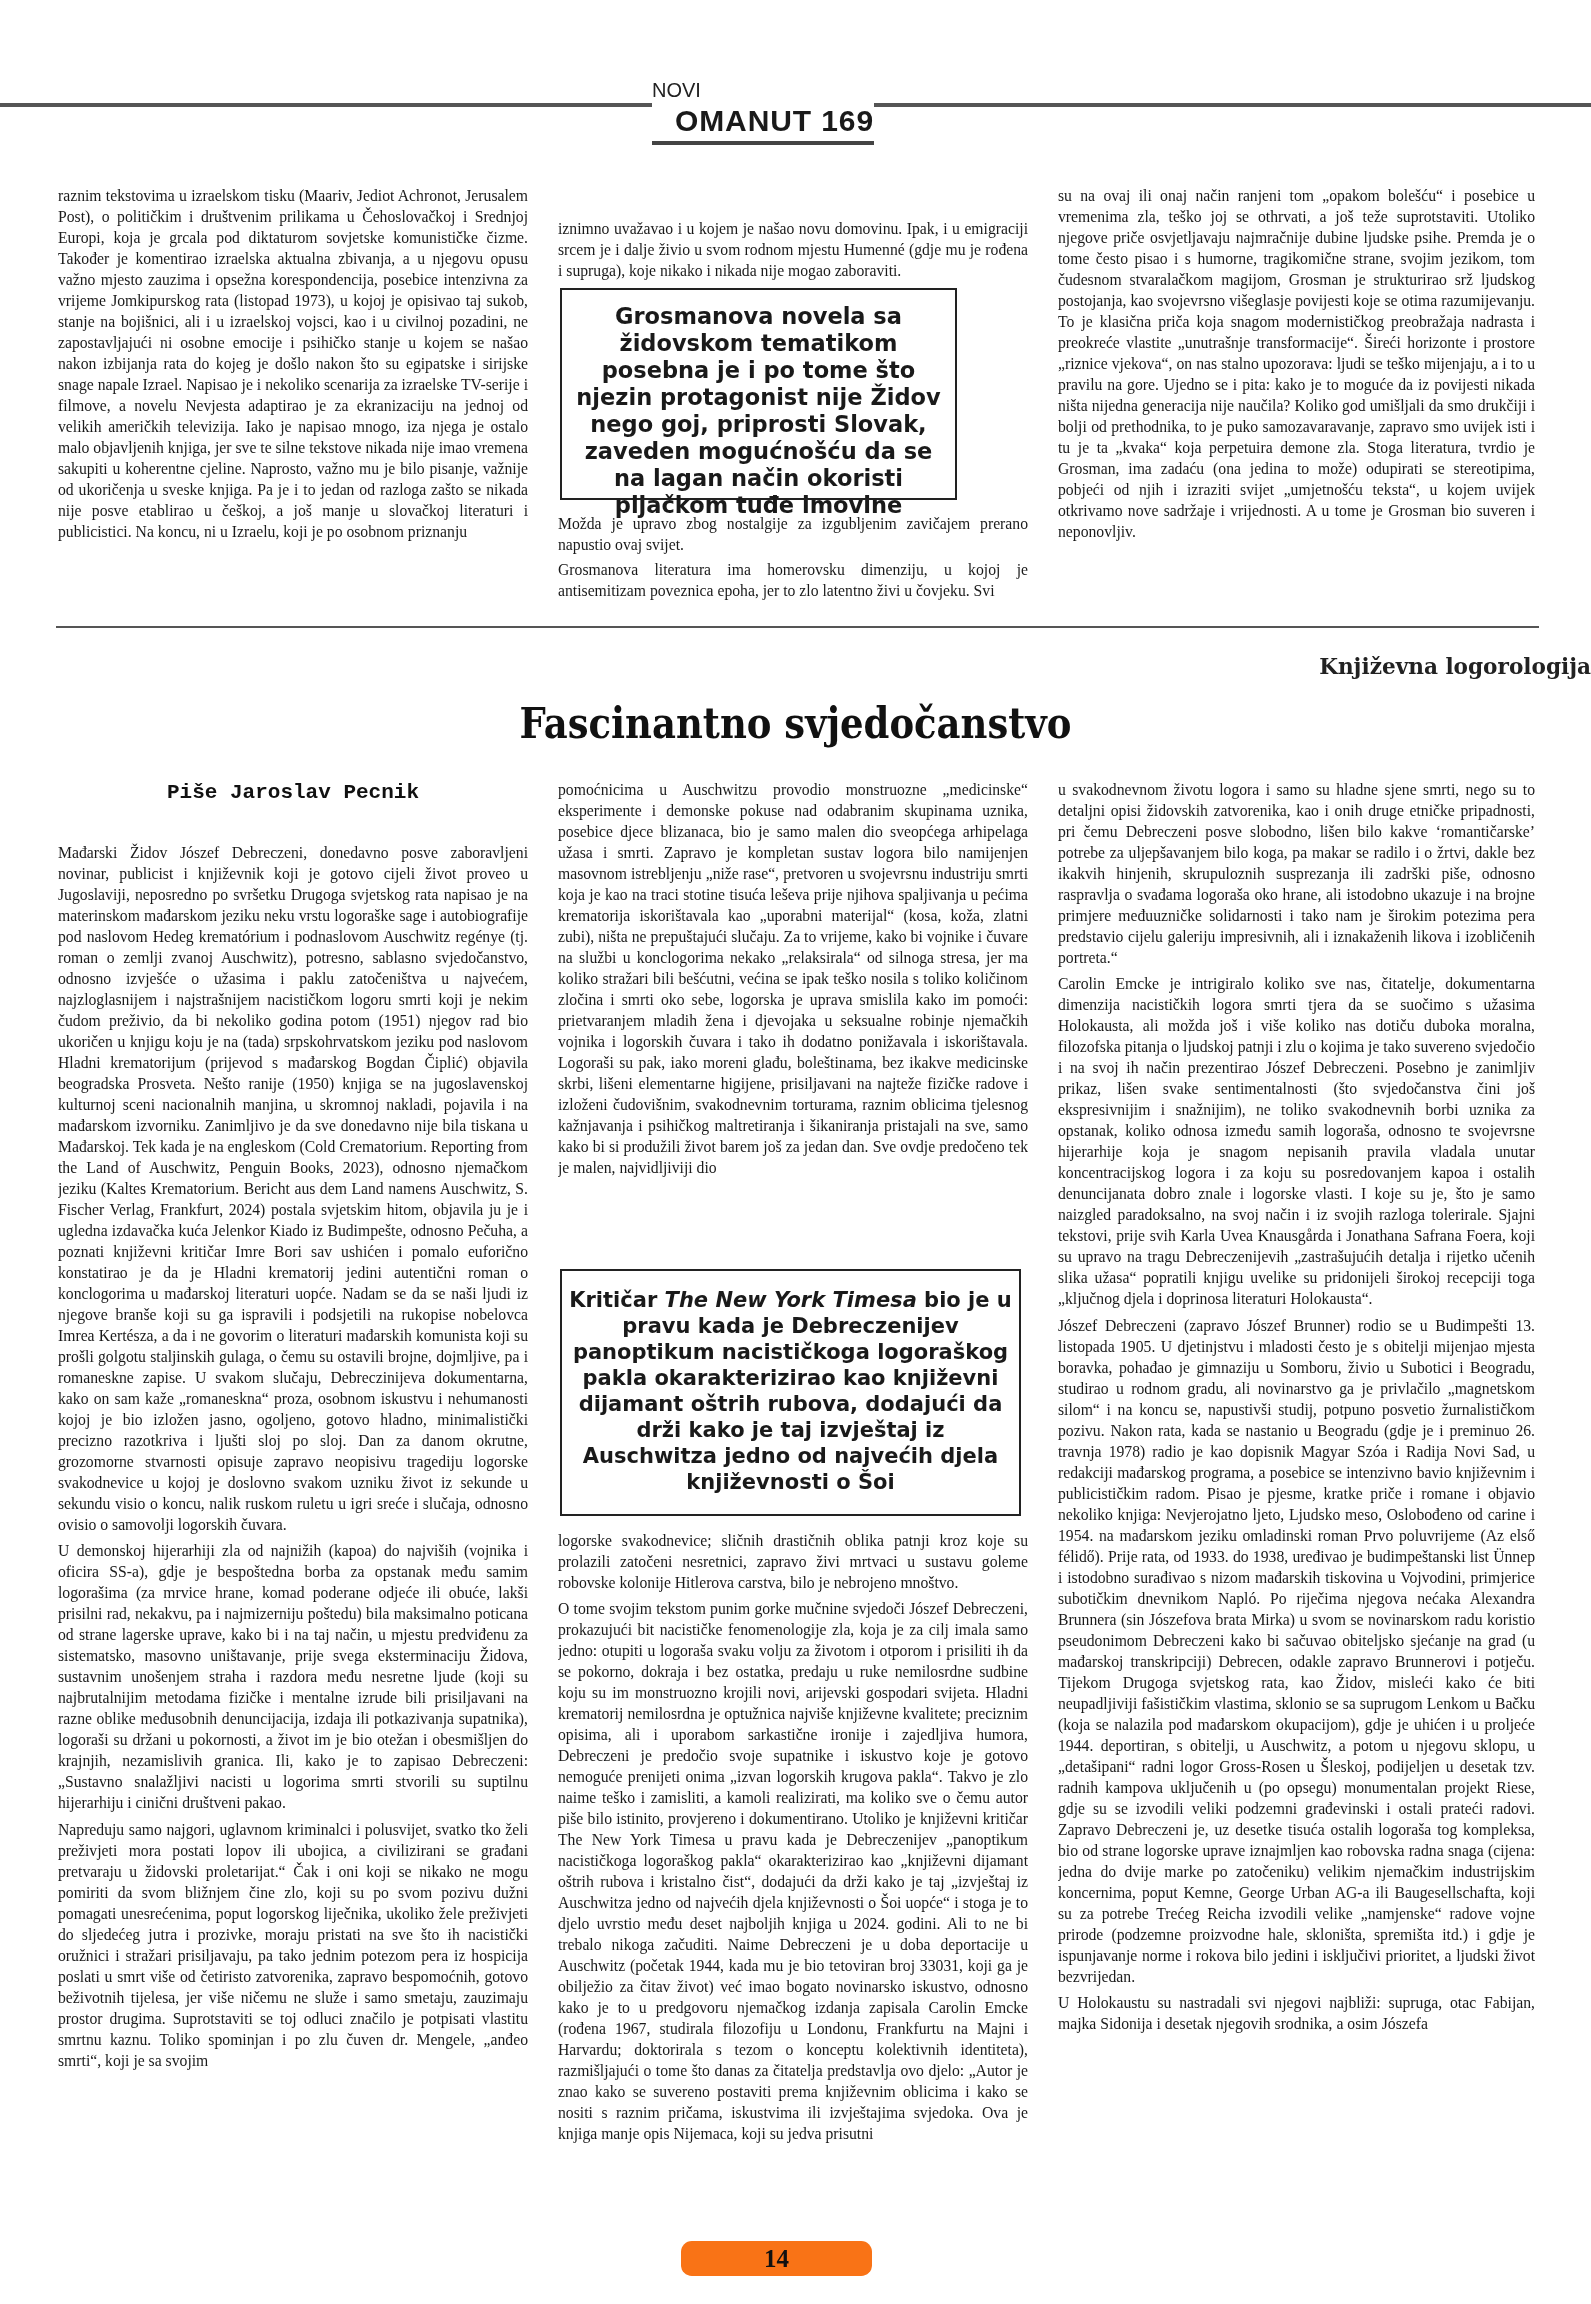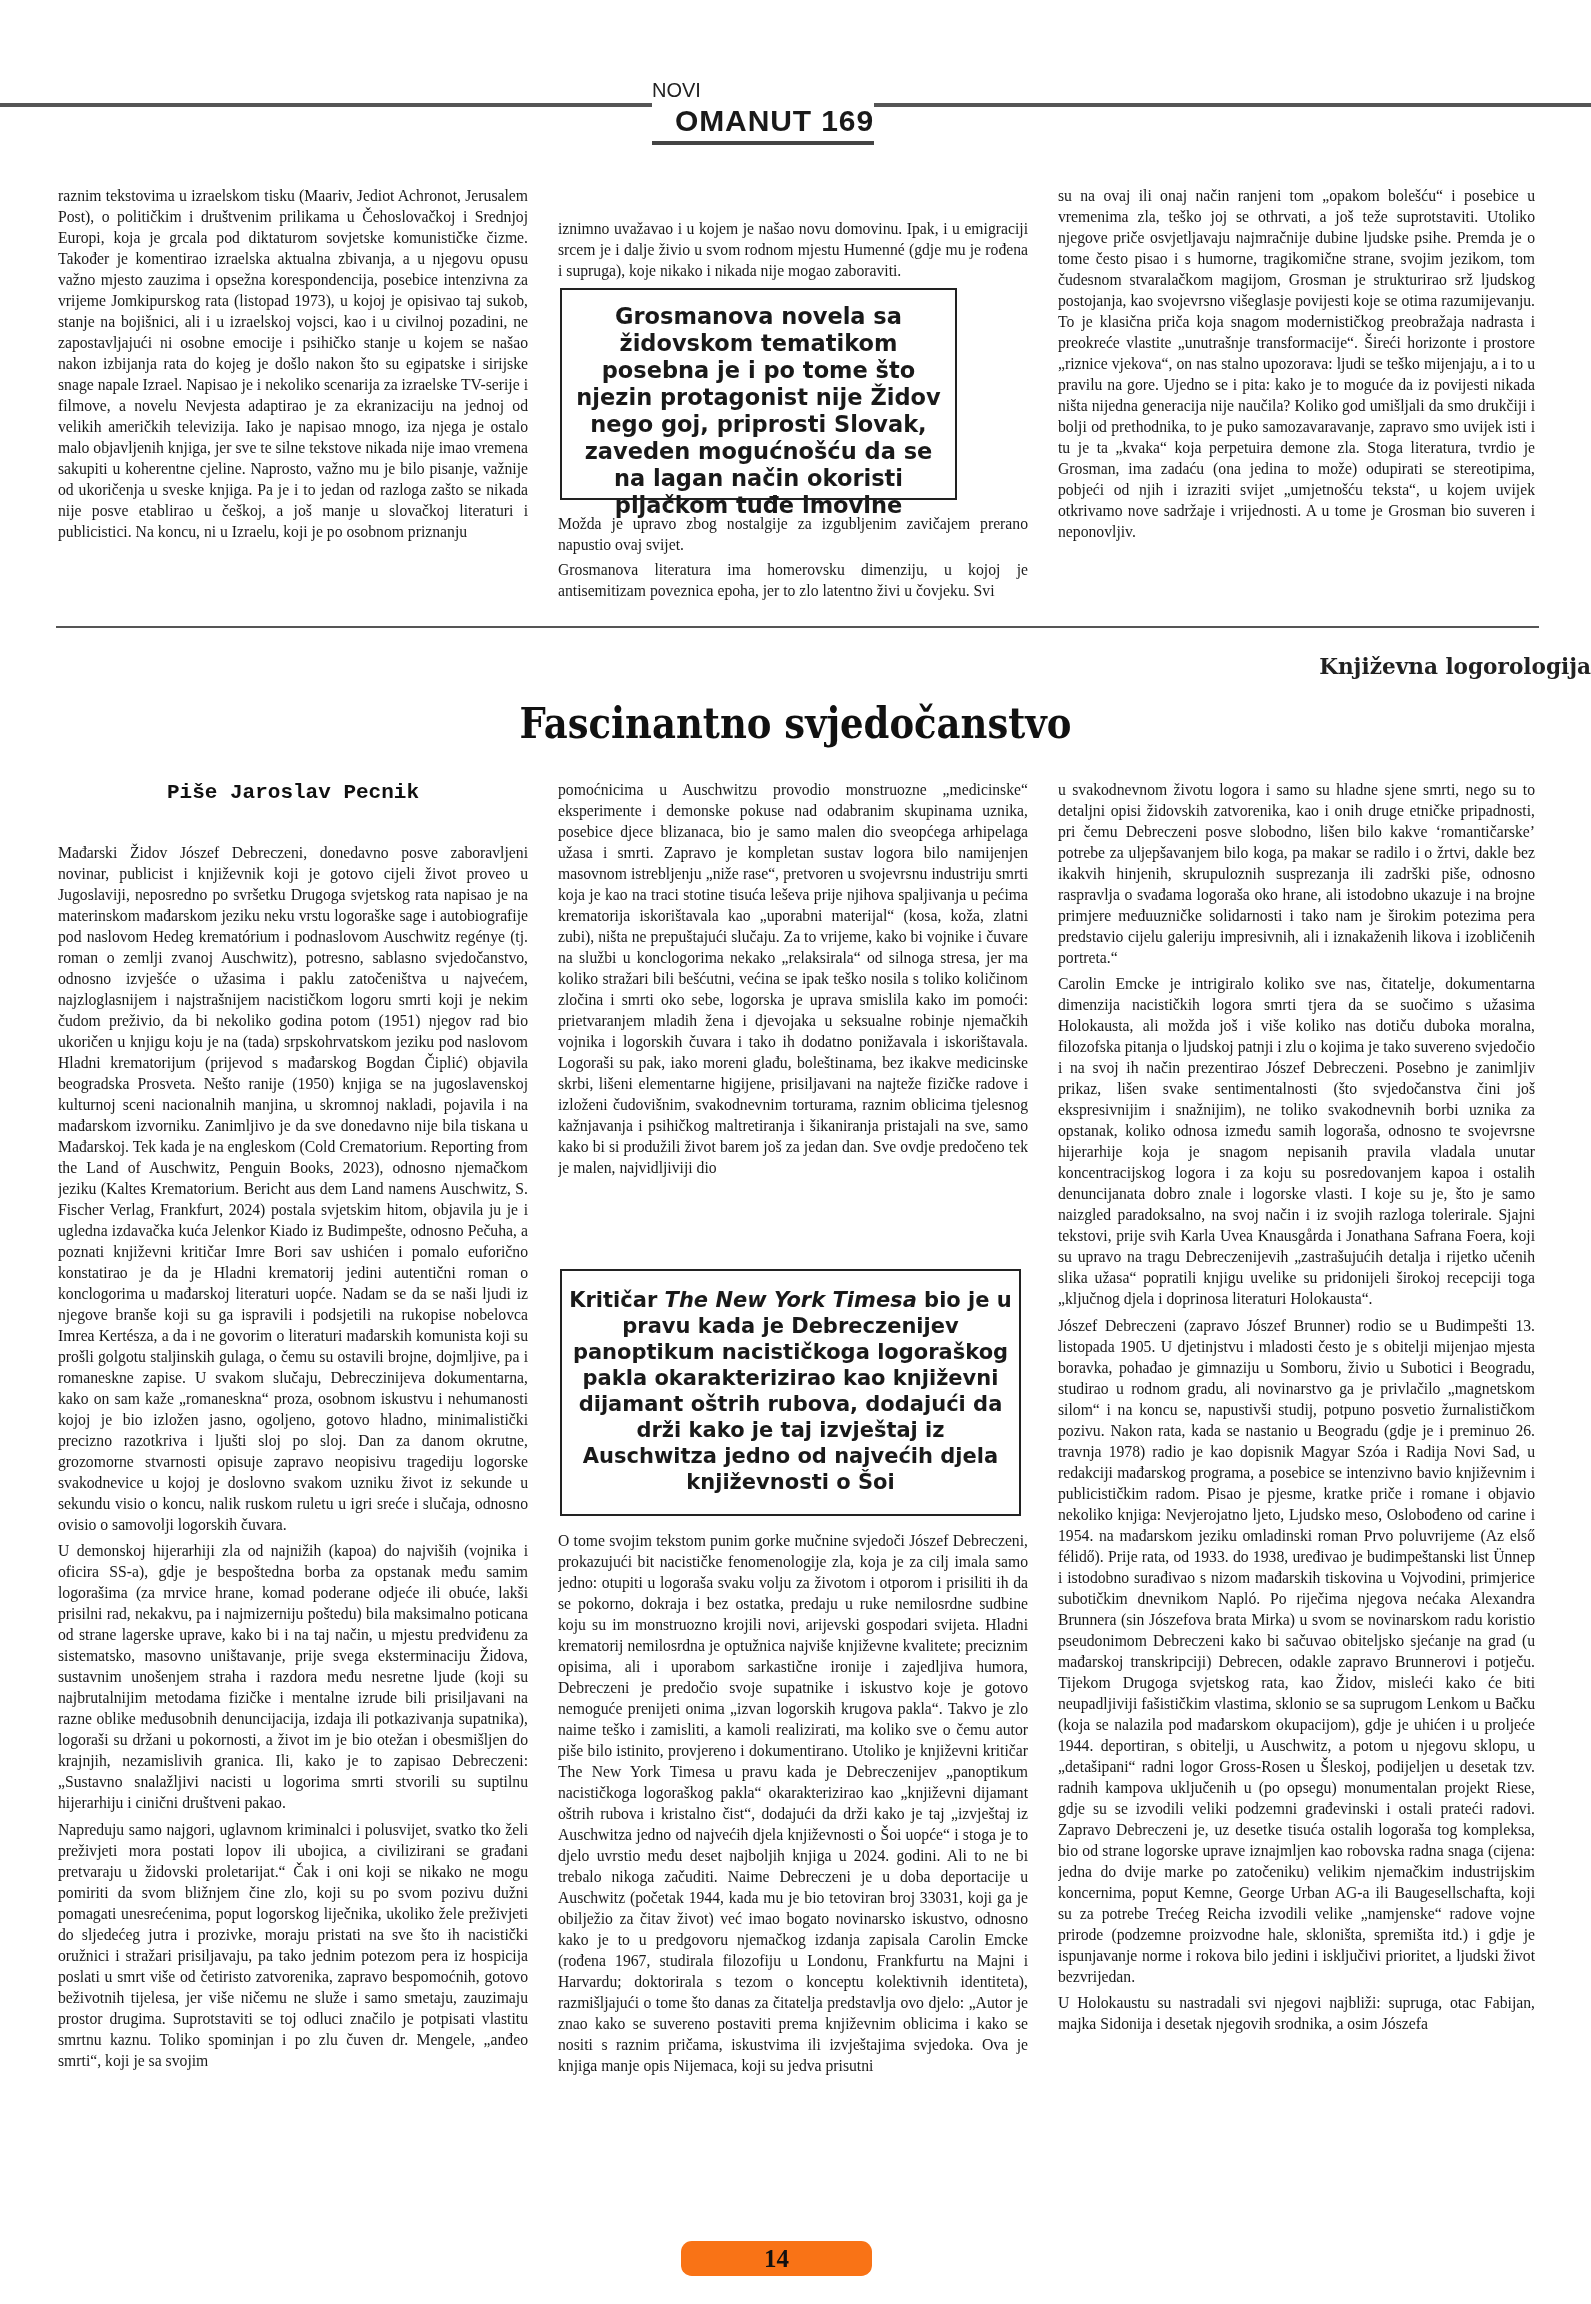--- a/index.html
+++ b/index.html
@@ -85,20 +85,21 @@
 
 <div class="col b-c2a">
   <p>pomoćnicima u Auschwitzu provodio monstruozne „medicinske“ eksperimente i demonske pokuse nad odabranim skupinama uznika, posebice djece blizanaca, bio je samo malen dio sveopćega arhipelaga užasa i smrti. Zapravo je kompletan sustav logora bilo namijenjen masovnom istrebljenju „niže rase“, pretvoren u svojevrsnu industriju smrti koja je kao na traci stotine tisuća leševa prije njihova spaljivanja u pećima krematorija iskorištavala kao „uporabni materijal“ (kosa, koža, zlatni zubi), ništa ne prepuštajući slučaju. Za to vrijeme, kako bi vojnike i čuvare na službi u konclogorima nekako „relaksirala“ od silnoga stresa, jer ma koliko stražari bili bešćutni, većina se ipak teško nosila s toliko količinom zločina i smrti oko sebe, logorska je uprava smislila kako im pomoći: prietvaranjem mladih žena i djevojaka u seksualne robinje njemačkih vojnika i logorskih čuvara i tako ih dodatno ponižavala i iskorištavala. Logoraši su pak, iako moreni glađu, boleštinama, bez ikakve medicinske skrbi, lišeni elementarne higijene, prisiljavani na najteže fizičke radove i izloženi čudovišnim, svakodnevnim torturama, raznim oblicima tjelesnog kažnjavanja i psihičkog maltretiranja i šikaniranja pristajali na sve, samo kako bi si produžili život barem još za jedan dan. Sve ovdje predočeno tek je malen, najvidljiviji dio</p>
 </div>
 
 <div class="quote-box qb2">
   <div class="qb-text"><span>Kritičar </span><i>The New York Timesa</i><span> bio je u pravu kada je Debreczenijev panoptikum nacističkoga logoraškog pakla okarakterizirao kao književni dijamant oštrih rubova, dodajući da drži kako je taj izvještaj iz Auschwitza jedno od najvećih djela književnosti o Šoi</span></div>
 </div>
 
 <div class="col b-c2b">
+  <p>logorske svakodnevice; sličnih drastičnih oblika patnji kroz koje su prolazili zatočeni nesretnici, zapravo živi mrtvaci u sustavu goleme robovske kolonije Hitlerova carstva, bilo je nebrojeno mnoštvo.</p>
   <p>O tome svojim tekstom punim gorke mučnine svjedoči Jószef Debreczeni, prokazujući bit nacističke fenomenologije zla, koja je za cilj imala samo jedno: otupiti u logoraša svaku volju za životom i otporom i prisiliti ih da se pokorno, dokraja i bez ostatka, predaju u ruke nemilosrdne sudbine koju su im monstruozno krojili novi, arijevski gospodari svijeta. Hladni krematorij nemilosrdna je optužnica najviše književne kvalitete; preciznim opisima, ali i uporabom sarkastične ironije i zajedljiva humora, Debreczeni je predočio svoje supatnike i iskustvo koje je gotovo nemoguće prenijeti onima „izvan logorskih krugova pakla“. Takvo je zlo naime teško i zamisliti, a kamoli realizirati, ma koliko sve o čemu autor piše bilo istinito, provjereno i dokumentirano. Utoliko je književni kritičar The New York Timesa u pravu kada je Debreczenijev „panoptikum nacističkoga logoraškog pakla“ okarakterizirao kao „književni dijamant oštrih rubova i kristalno čist“, dodajući da drži kako je taj „izvještaj iz Auschwitza jedno od najvećih djela književnosti o Šoi uopće“ i stoga je to djelo uvrstio među deset najboljih knjiga u 2024. godini. Ali to ne bi trebalo nikoga začuditi. Naime Debreczeni je u doba deportacije u Auschwitz (početak 1944, kada mu je bio tetoviran broj 33031, koji ga je obilježio za čitav život) već imao bogato novinarsko iskustvo, odnosno kako je to u predgovoru njemačkog izdanja zapisala Carolin Emcke (rođena 1967, studirala filozofiju u Londonu, Frankfurtu na Majni i Harvardu; doktorirala s tezom o konceptu kolektivnih identiteta), razmišljajući o tome što danas za čitatelja predstavlja ovo djelo: „Autor je znao kako se suvereno postaviti prema književnim oblicima i kako se nositi s raznim pričama, iskustvima ili izvještajima svjedoka. Ova je knjiga manje opis Nijemaca, koji su jedva prisutni</p>
 </div>
 
 <div class="col b-c3">
   <p>u svakodnevnom životu logora i samo su hladne sjene smrti, nego su to detaljni opisi židovskih zatvorenika, kao i onih druge etničke pripadnosti, pri čemu Debreczeni posve slobodno, lišen bilo kakve ‘romantičarske’ potrebe za uljepšavanjem bilo koga, pa makar se radilo i o žrtvi, dakle bez ikakvih hinjenih, skrupuloznih susprezanja ili zadrški piše, odnosno raspravlja o svađama logoraša oko hrane, ali istodobno ukazuje i na brojne primjere međuuzničke solidarnosti i tako nam je širokim potezima pera predstavio cijelu galeriju impresivnih, ali i iznakaženih likova i izobličenih portreta.“</p>
   <p>Carolin Emcke je intrigiralo koliko sve nas, čitatelje, dokumentarna dimenzija nacističkih logora smrti tjera da se suočimo s užasima Holokausta, ali možda još i više koliko nas dotiču duboka moralna, filozofska pitanja o ljudskoj patnji i zlu o kojima je tako suvereno svjedočio i na svoj ih način prezentirao Jószef Debreczeni. Posebno je zanimljiv prikaz, lišen svake sentimentalnosti (što svjedočanstva čini još ekspresivnijim i snažnijim), ne toliko svakodnevnih borbi uznika za opstanak, koliko odnosa između samih logoraša, odnosno te svojevrsne hijerarhije koja je snagom nepisanih pravila vladala unutar koncentracijskog logora i za koju su posredovanjem kapoa i ostalih denuncijanata dobro znale i logorske vlasti. I koje su je, što je samo naizgled paradoksalno, na svoj način i iz svojih razloga tolerirale. Sjajni tekstovi, prije svih Karla Uvea Knausgårda i Jonathana Safrana Foera, koji su upravo na tragu Debreczenijevih „zastrašujućih detalja i rijetko učenih slika užasa“ popratili knjigu uvelike su pridonijeli širokoj recepciji toga „ključnog djela i doprinosa literaturi Holokausta“.</p>
   <p>Jószef Debreczeni (zapravo Jószef Brunner) rodio se u Budimpešti 13. listopada 1905. U djetinjstvu i mladosti često je s obitelji mijenjao mjesta boravka, pohađao je gimnaziju u Somboru, živio u Subotici i Beogradu, studirao u rodnom gradu, ali novinarstvo ga je privlačilo „magnetskom silom“ i na koncu se, napustivši studij, potpuno posvetio žurnalističkom pozivu. Nakon rata, kada se nastanio u Beogradu (gdje je i preminuo 26. travnja 1978) radio je kao dopisnik Magyar Szóa i Radija Novi Sad, u redakciji mađarskog programa, a posebice se intenzivno bavio književnim i publicističkim radom. Pisao je pjesme, kratke priče i romane i objavio nekoliko knjiga: Nevjerojatno ljeto, Ljudsko meso, Oslobođeno od carine i 1954. na mađarskom jeziku omladinski roman Prvo poluvrijeme (Az első félidő). Prije rata, od 1933. do 1938, uređivao je budimpeštanski list Ünnep i istodobno surađivao s nizom mađarskih tiskovina u Vojvodini, primjerice subotičkim dnevnikom Napló. Po riječima njegova nećaka Alexandra Brunnera (sin Jószefova brata Mirka) u svom se novinarskom radu koristio pseudonimom Debreczeni kako bi sačuvao obiteljsko sjećanje na grad (u mađarskoj transkripciji) Debrecen, odakle zapravo Brunnerovi i potječu. Tijekom Drugoga svjetskog rata, kao Židov, misleći kako će biti neupadljiviji fašističkim vlastima, sklonio se sa suprugom Lenkom u Bačku (koja se nalazila pod mađarskom okupacijom), gdje je uhićen i u proljeće 1944. deportiran, s obitelji, u Auschwitz, a potom u njegovu sklopu, u „detašірani“ radni logor Gross-Rosen u Šleskoj, podijeljen u desetak tzv. radnih kampova uključenih u (po opsegu) monumentalan projekt Riese, gdje su se izvodili veliki podzemni građevinski i ostali prateći radovi. Zapravo Debreczeni je, uz desetke tisuća ostalih logoraša tog kompleksa, bio od strane logorske uprave iznajmljen kao robovska radna snaga (cijena: jedna do dvije marke po zatočeniku) velikim njemačkim industrijskim koncernima, poput Kemne, George Urban AG-a ili Baugesellschafta, koji su za potrebe Trećeg Reicha izvodili velike „namjenske“ radove vojne prirode (podzemne proizvodne hale, skloništa, spremišta itd.) i gdje je ispunjavanje norme i rokova bilo jedini i isključivi prioritet, a ljudski život bezvrijedan.</p>
   <p>U Holokaustu su nastradali svi njegovi najbliži: supruga, otac Fabijan, majka Sidonija i desetak njegovih srodnika, a osim Jószefa</p>
 </div>
 

